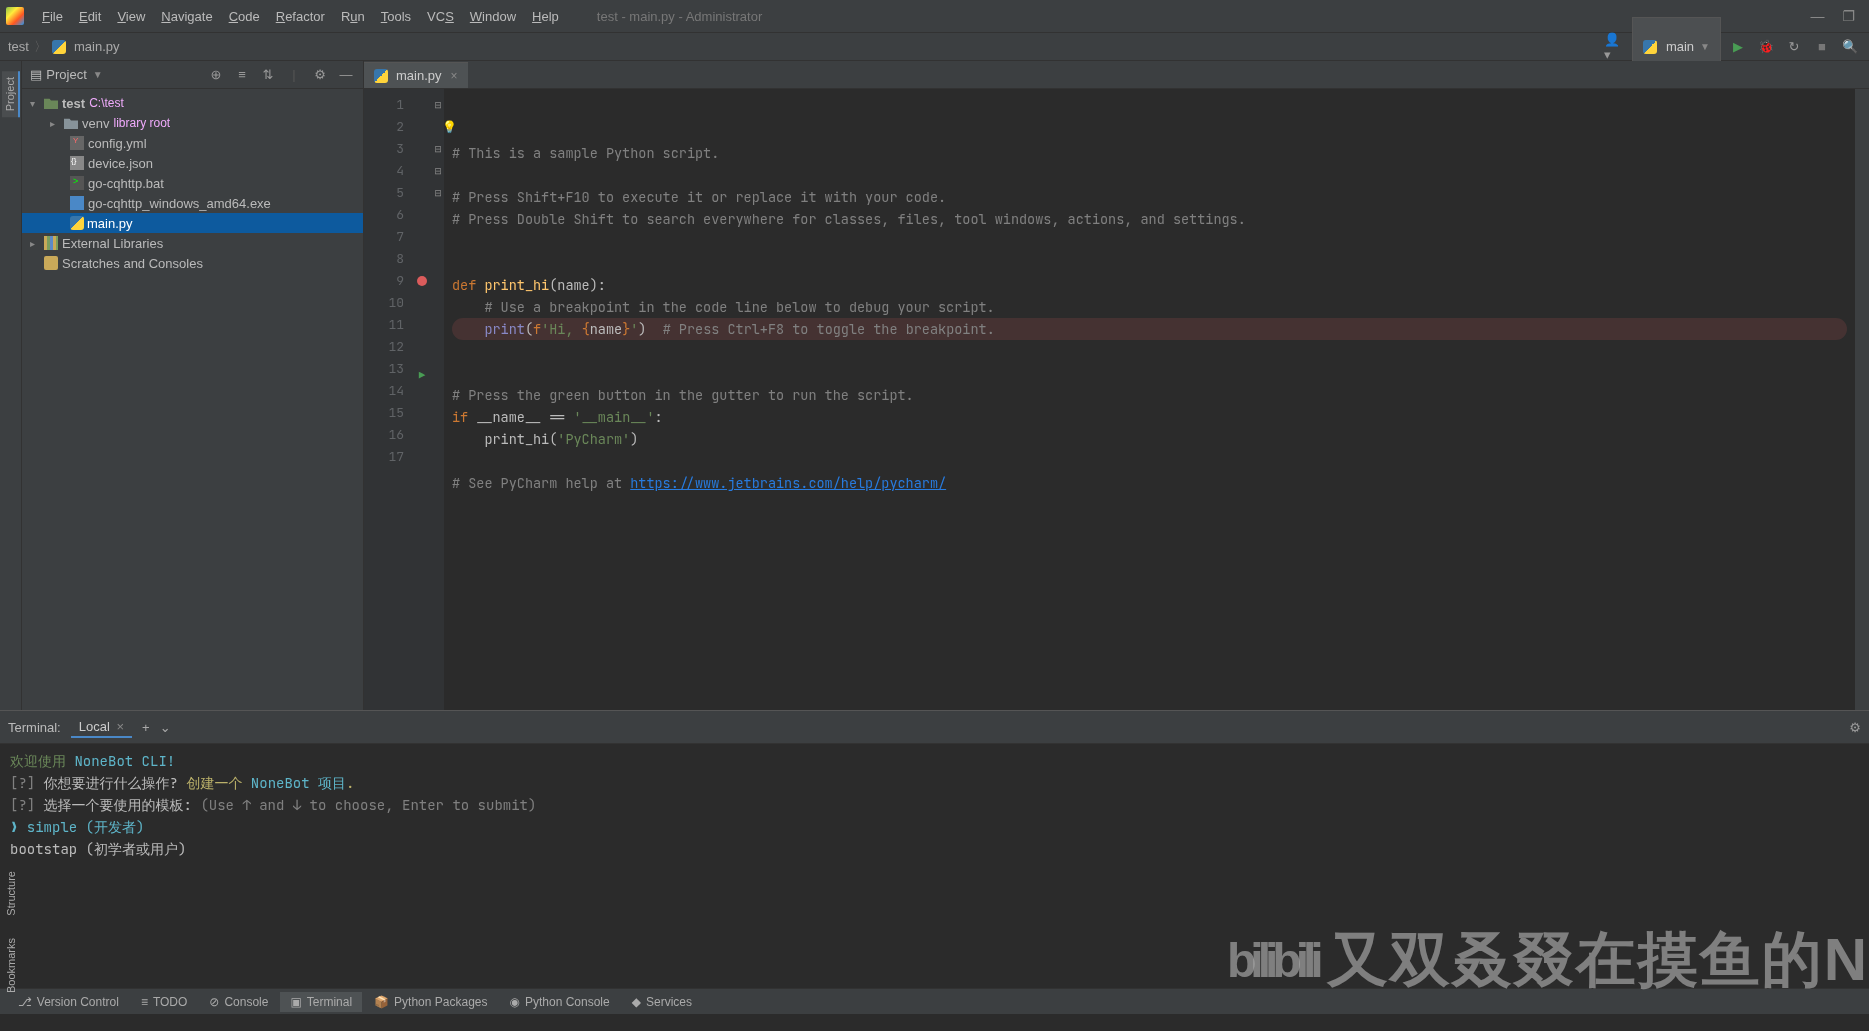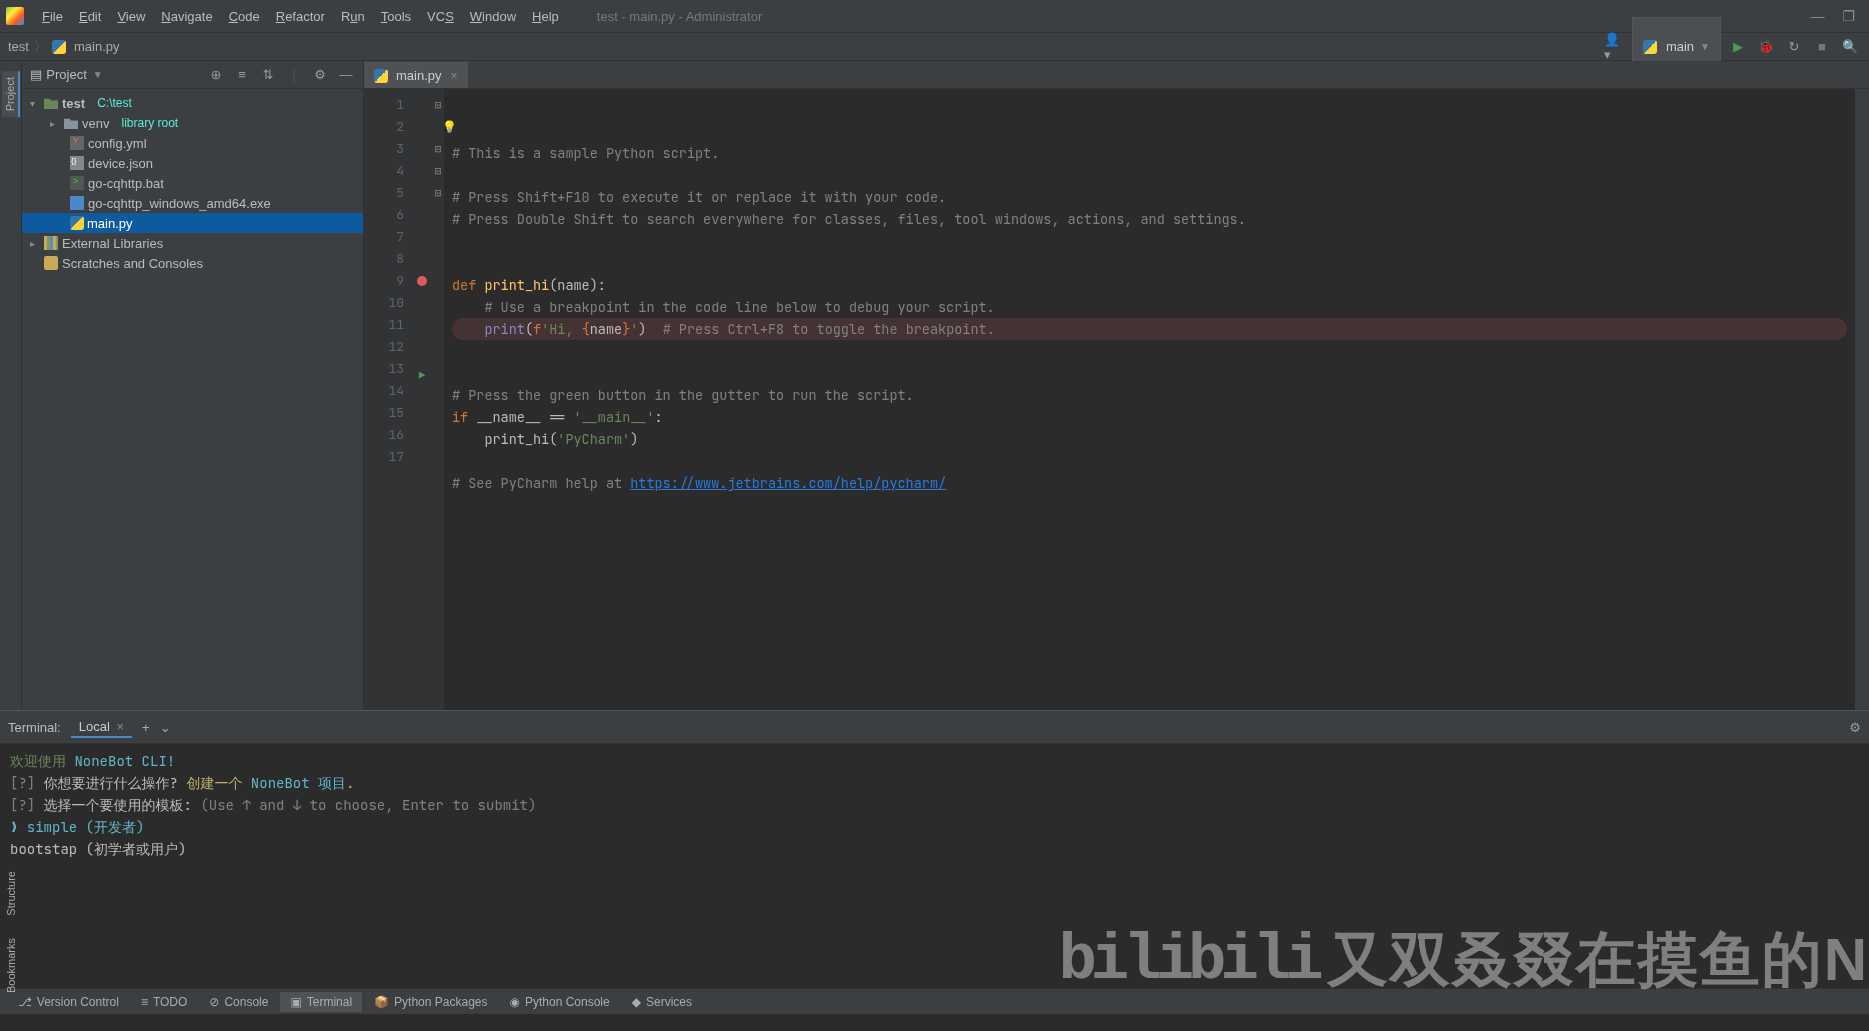--- a/index.html
+++ b/index.html
@@ -43,21 +43,21 @@
 .file-icon { width:14px; height:14px; margin-right:4px; display:inline-block; }
 .yml-ico { background:linear-gradient(#666,#666); position:relative; }
 .yml-ico::after { content:'Y'; position:absolute; font-size:8px; color:#ff6b6b; left:3px; top:0;}
 .json-ico { background:#888; position:relative;}
 .json-ico::after { content:'{}'; position:absolute; font-size:8px; color:#fff; left:1px;}
 .bat-ico { background:#555; position:relative;}
 .bat-ico::after { content:'>'; position:absolute; font-size:9px; color:#0f0; left:3px;}
 .exe-ico { background:#4a88c7;}
 .lib-ico { display:inline-block; width:14px; height:14px; margin-right:4px; background:repeating-linear-gradient(90deg,#c9a959 0 3px,#7a9e5e 3px 6px,#5e8ac7 6px 9px);}
 .scratch-ico { display:inline-block; width:14px; height:14px; margin-right:4px; background:#c9a959; border-radius:2px;}
-.hint-text { color:#5eead4; margin-left:12px; font-size:12px;}
+.hint-text { color:#f0abfc; margin-left:4px; font-size:12px;}
 
 .editor-area { flex:1; display:flex; flex-direction:column; background:#2b2b2b; }
 .editor-tabs { height:28px; background:#3c3f41; display:flex; align-items:flex-end; border-bottom:1px solid #323232; }
 .editor-tab { display:flex; align-items:center; gap:5px; padding:5px 10px; background:#4e5254; border-top:1px solid #555; color:#ccc; cursor:pointer; font-size:13px;}
 .editor-tab .close-x { color:#888; margin-left:4px; font-size:12px;}
 
 .editor-body { display:flex; flex:1; }
 .line-numbers { width:48px; background:#313335; text-align:right; padding:5px 8px 5px 4px; font-family:'JetBrains Mono',Consolas,monospace; font-size:13px; color:#606366; line-height:22px; user-select:none;}
 .gutter-icons { width:20px; background:#313335; padding:5px 0; font-family:monospace; font-size:12px; line-height:22px; text-align:center;}
 .gutter-line { height:22px; }
@@ -92,21 +92,21 @@
 .t-gray { color:#808080;}
 .t-prompt { color:#808080;}
 
 .bottom-tools { height:26px; background:#3c3f41; border-top:1px solid #323232; display:flex; align-items:center; padding:0 8px; gap:2px; }
 .btool { display:flex; align-items:center; gap:5px; padding:3px 10px; color:#aaa; cursor:pointer; font-size:12px;}
 .btool.active { background:#4e5254; }
 
 .left-strip-bottom { position:absolute; left:0; bottom:26px; width:22px; display:flex; flex-direction:column-reverse; align-items:center; gap:10px; padding-bottom:6px;}
 
 .watermark { position:absolute; right:0; bottom:30px; font-size:60px; font-weight:700; color:rgba(255,255,255,0.4); font-family:'Microsoft YaHei',sans-serif; letter-spacing:2px; white-space:nowrap; pointer-events:none; display:flex; align-items:center; gap:10px;}
-.bili-logo { font-size:64px; font-family:Liberation Mono, monospace; letter-spacing:-6px; font-weight:900;}
+.bili-logo { font-size:48px; font-family:Liberation Sans, sans-serif; letter-spacing:-6px; font-weight:900;}
 </style>
 </head>
 <body>
 
 <div class="menubar">
   <div class="app-logo"></div>
   <span class="menu-item"><u>F</u>ile</span>
   <span class="menu-item"><u>E</u>dit</span>
   <span class="menu-item"><u>V</u>iew</span>
   <span class="menu-item"><u>N</u>avigate</span>

